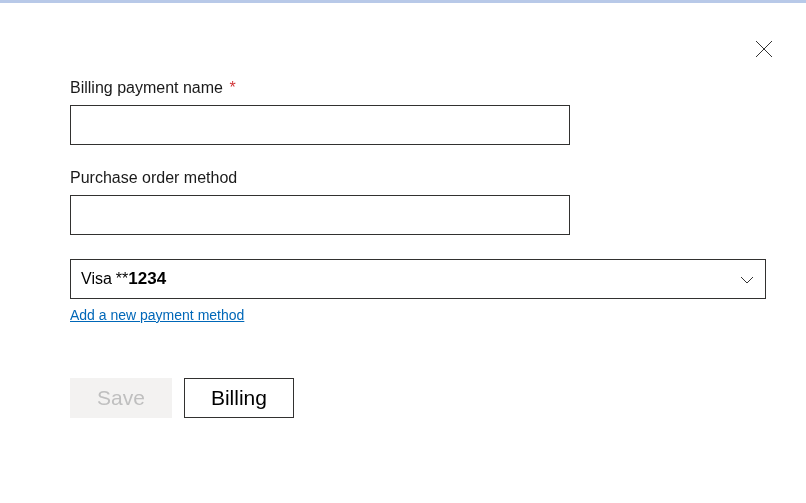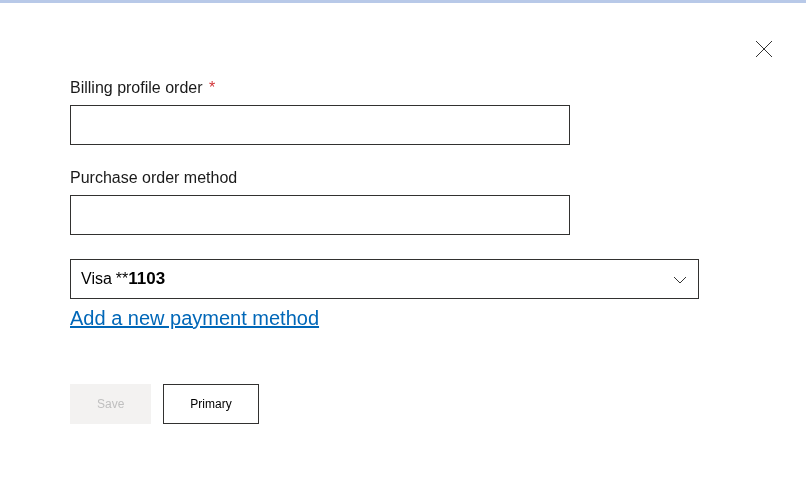--- a/index.html
+++ b/index.html
@@ -51,21 +51,21 @@
       width: 500px;
       height: 40px;
       border: 1px solid #323130;
       padding: 0 10px;
       font-size: 15px;
       font-family: inherit;
       outline: none;
     }
     .select-wrapper {
       position: relative;
-      width: 629px;
+      width: 696px;
     }
     .select-input {
       width: 100%;
       height: 40px;
       border: 1px solid #323130;
       padding: 0 36px 0 10px;
       font-size: 16px;
       font-family: inherit;
       background: #fff;
       display: flex;
@@ -87,33 +87,33 @@
       position: absolute;
       right: 12px;
       top: 50%;
       transform: translateY(-50%);
       pointer-events: none;
     }
     .link {
       display: inline-block;
       color: #0067b8;
       text-decoration: underline;
-      font-size: 20px;
+      font-size: 14px;
       margin-top: 8px;
       cursor: pointer;
     }
     .button-row {
       margin-top: 54px;
       display: flex;
       gap: 12px;
     }
     .btn {
       height: 40px;
       padding: 0 26px;
-      font-size: 12px;
+      font-size: 21px;
       font-family: inherit;
       cursor: pointer;
       border: 1px solid #323130;
       background: #fff;
     }
     .btn-primary-disabled {
       background: #f3f2f1;
       border: 1px solid #f3f2f1;
       color: #bfbfbf;
       cursor: default;
@@ -129,44 +129,44 @@
   <svg viewBox="0 0 18 18" fill="none" stroke="#333" stroke-width="1">
     <line x1="1" y1="1" x2="17" y2="17"></line>
     <line x1="17" y1="1" x2="1" y2="17"></line>
   </svg>
 </div>
 
 <div class="form-container">
 
   <div class="form-group">
     <label class="form-label">
-      <span>Billing profile order</span>
+      <span>Billing payment name</span>
       <span class="required-asterisk">*</span>
     </label>
     <input type="text" class="text-input" value="" style="">
   </div>
 
   <div class="form-group">
     <label class="form-label">Purchase order method</label>
     <input type="text" class="text-input" value="" style="">
   </div>
 
   <div class="form-group payment-group">
     <div class="select-wrapper">
       <div class="select-input">
         <span class="visa">Visa</span>
-        <span class="masked"><span>**</span><span class="digits">1103</span></span>
+        <span class="masked"><span>**</span><span class="digits">1234</span></span>
       </div>
       <span class="chevron">
         <svg width="14" height="8" viewBox="0 0 14 8" fill="none" stroke="#333" stroke-width="1">
           <polyline points="1,1 7,7 13,1"></polyline>
         </svg>
       </span>
     </div>
     <a class="link">Add a new payment method</a>
   </div>
 
   <div class="button-row">
     <button class="btn btn-primary-disabled">Save</button>
-    <button class="btn">Primary</button>
+    <button class="btn">Billing</button>
   </div>
 
 </div>
 
 </body></html>

